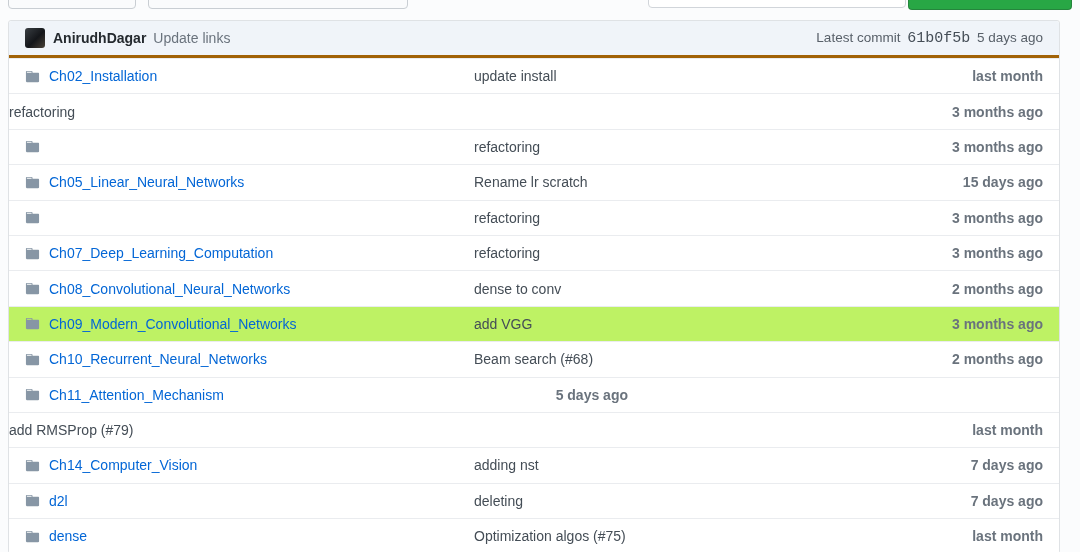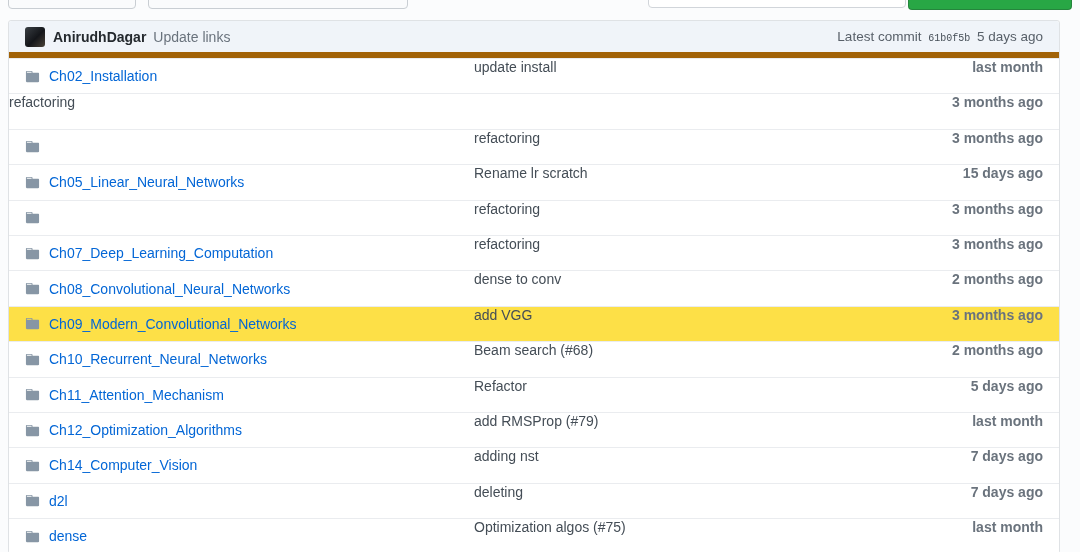--- a/index.html
+++ b/index.html
@@ -31,44 +31,44 @@
     position: absolute; left: 8px; top: 20px; width: 1052px;
     background: #ffffff;
     border: 1px solid #dfe2e5;
     border-radius: 3px;
   }
   .commit-bar {
     display: flex; align-items: center;
     height: 37px;
     padding: 0 16px;
     background: #f0f4f9;
-    border-bottom: 6px solid #a16207;
+    border-bottom: 3px solid #a16207;
     border-radius: 3px 3px 0 0;
   }
   .avatar {
     width: 20px; height: 20px; border-radius: 3px;
     background: linear-gradient(135deg, #3a3f44 0%, #14161a 55%, #4a4238 100%);
     flex: 0 0 auto;
   }
   .author { font-weight: bold; margin-left: 8px; color: #24292e; cursor: pointer; }
   .head-msg { margin-left: 7px; color: #6a737d; cursor: pointer; }
   .commit-meta { margin-left: auto; color: #586069; font-size: 13.5px; }
   .commit-hash {
     font-family: "Liberation Mono", monospace;
-    font-size: 10px; color: #444d56; margin: 0 3px;
+    font-size: 15px; color: #444d56; margin: 0 3px;
     cursor: pointer;
   }
   
   .row {
-    display: flex; 
+    display: flex; align-items: center;
     height: 35.4px;
     border-top: 1px solid #eaecef;
     background: #ffffff;
   }
-  .row.highlight { background: #fde047; }
+  .row.highlight { background: #bef264; }
   .cell-name {
     flex: 0 0 465px;
     display: flex; align-items: center;
     padding-left: 16px;
     overflow: hidden; white-space: nowrap;
   }
   .folder-ico { width: 15px; height: 15px; margin-right: 9px; flex: 0 0 auto; }
   .file-link { color: #0366d6; text-decoration: none; cursor: pointer; }
   .cell-msg {
     flex: 1 1 auto;
@@ -200,31 +200,24 @@
     <span class="cell-date">2 months ago</span>
   </div>
 
   <div class="row">
     <span class="cell-name">
       <svg class="folder-ico" viewBox="0 0 14 16" aria-hidden="true">
         <path fill="#8796a5" d="M13 4H7V3c0-.66-.31-1-1-1H1c-.55 0-1 .45-1 1v10c0 .55.45 1 1 1h12c.55 0 1-.45 1-1V5c0-.55-.45-1-1-1zM6 4H1V3h5v1z"></path>
       </svg>
       <a class="file-link">Ch11_Attention_Mechanism</a>
     </span>
-    <span class="cell-msg">Refactor</span>
     <span class="cell-date">5 days ago</span>
   </div>
 
   <div class="row">
-    <span class="cell-name">
-      <svg class="folder-ico" viewBox="0 0 14 16" aria-hidden="true">
-        <path fill="#8796a5" d="M13 4H7V3c0-.66-.31-1-1-1H1c-.55 0-1 .45-1 1v10c0 .55.45 1 1 1h12c.55 0 1-.45 1-1V5c0-.55-.45-1-1-1zM6 4H1V3h5v1z"></path>
-      </svg>
-      <a class="file-link">Ch12_Optimization_Algorithms</a>
-    </span>
     <span class="cell-msg">add RMSProp (#79)</span>
     <span class="cell-date">last month</span>
   </div>
 
   <div class="row">
     <span class="cell-name">
       <svg class="folder-ico" viewBox="0 0 14 16" aria-hidden="true">
         <path fill="#8796a5" d="M13 4H7V3c0-.66-.31-1-1-1H1c-.55 0-1 .45-1 1v10c0 .55.45 1 1 1h12c.55 0 1-.45 1-1V5c0-.55-.45-1-1-1zM6 4H1V3h5v1z"></path>
       </svg>
       <a class="file-link">Ch14_Computer_Vision</a>

